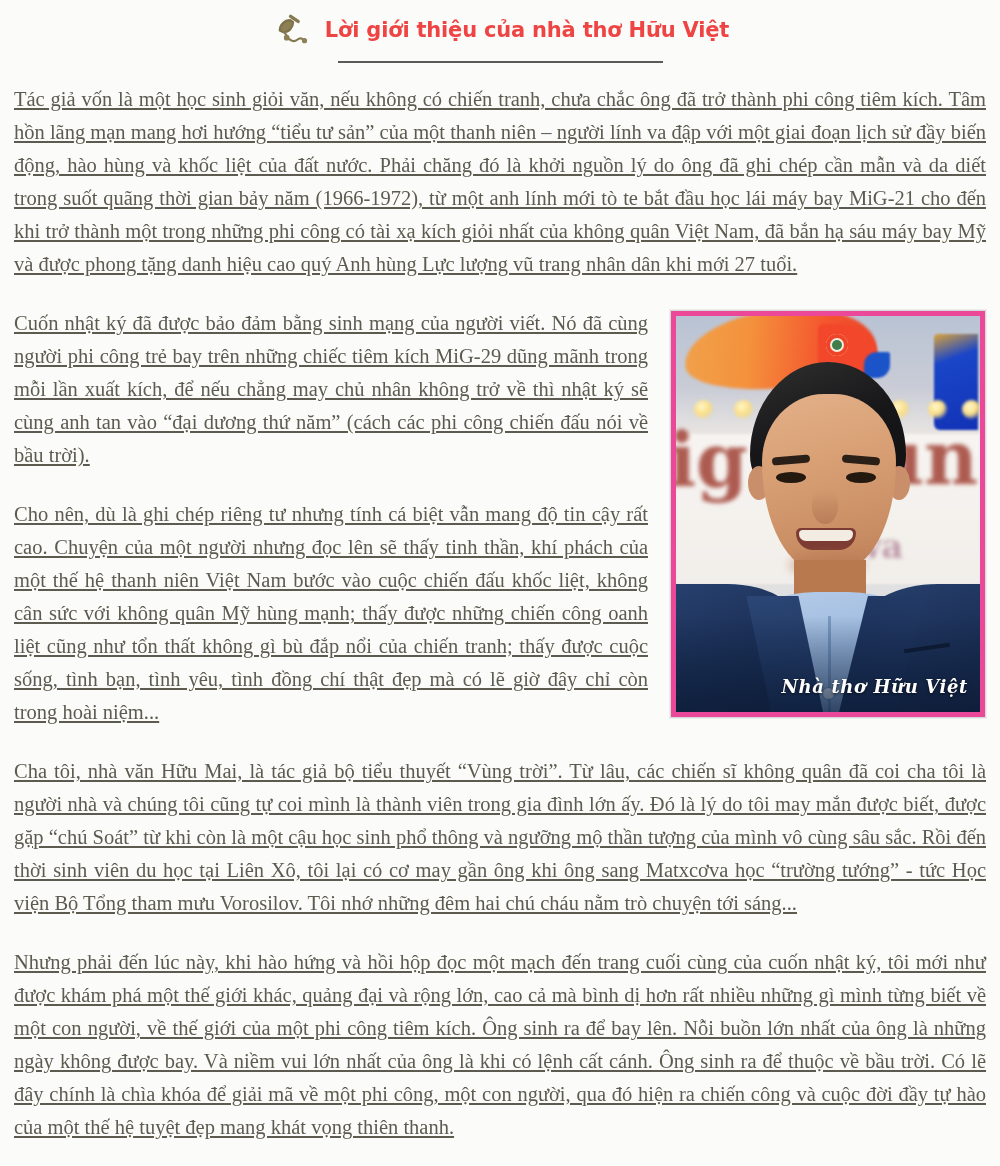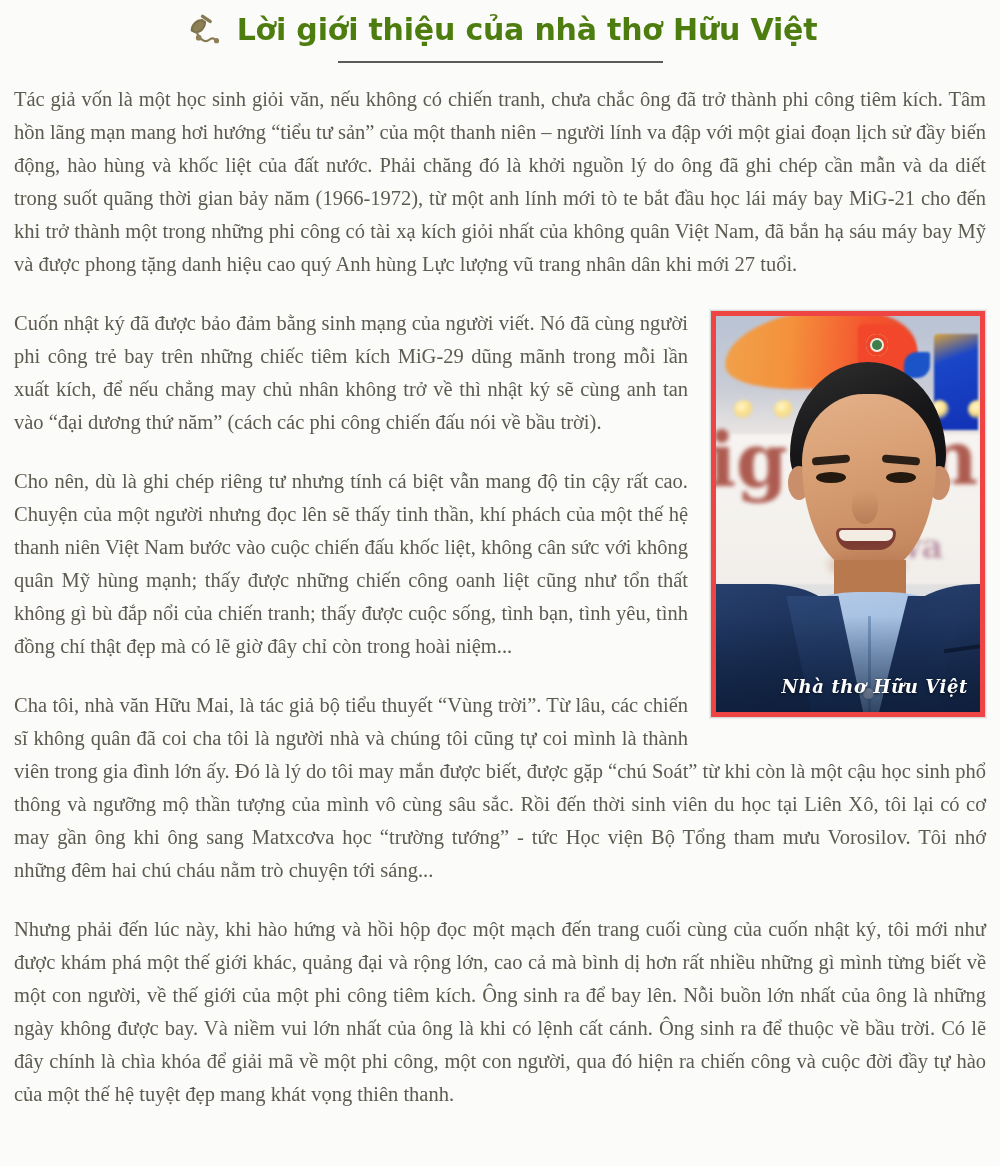--- a/index.html
+++ b/index.html
@@ -40,58 +40,59 @@
   }
   .pen-icon {
     width: 40px;
     height: 42px;
     display: block;
     flex: 0 0 auto;
     margin-top: 2px;
   }
   .header-title {
     font-family: "DejaVu Sans", "Liberation Sans", sans-serif;
-    font-size: 30px;
+    font-size: 21px;
     font-weight: 700;
-    color: #4d7c0f;
+    color: #ef4444;
     letter-spacing: -0.2px;
     line-height: 1.15;
     white-space: nowrap;
   }
   .header-rule {
     margin-top: 9px;
     width: 325px;
     height: 2px;
     background: #5a5a5a;
   }
 
   
   .article {
     padding: 0 14px 0 14px;
     margin-top: 20px;
     font-size: 20.5px;
     line-height: 33px;
     text-align: justify;
     color: #5d5b50;
     position: relative;
+    text-decoration: underline;
   }
   .article p {
     margin: 0 0 26px 0;
     text-align: justify;
     text-justify: inter-word;
   }
   .article p:last-child { margin-bottom: 0; }
 
   
   .figure {
     float: right;
-    width: 276px;
+    width: 316px;
     margin: 3px 0 12px 22px;
     padding: 5px;
-    background: #ef4444;
+    background: #ec4899;
     border: 1px solid #d9dbd9;
     box-shadow: 0 0 0 1px #ececec;
     position: relative;
   }
   .photo {
     position: relative;
     width: 100%;
     height: 396px;
     overflow: hidden;
     background: #27476b;

